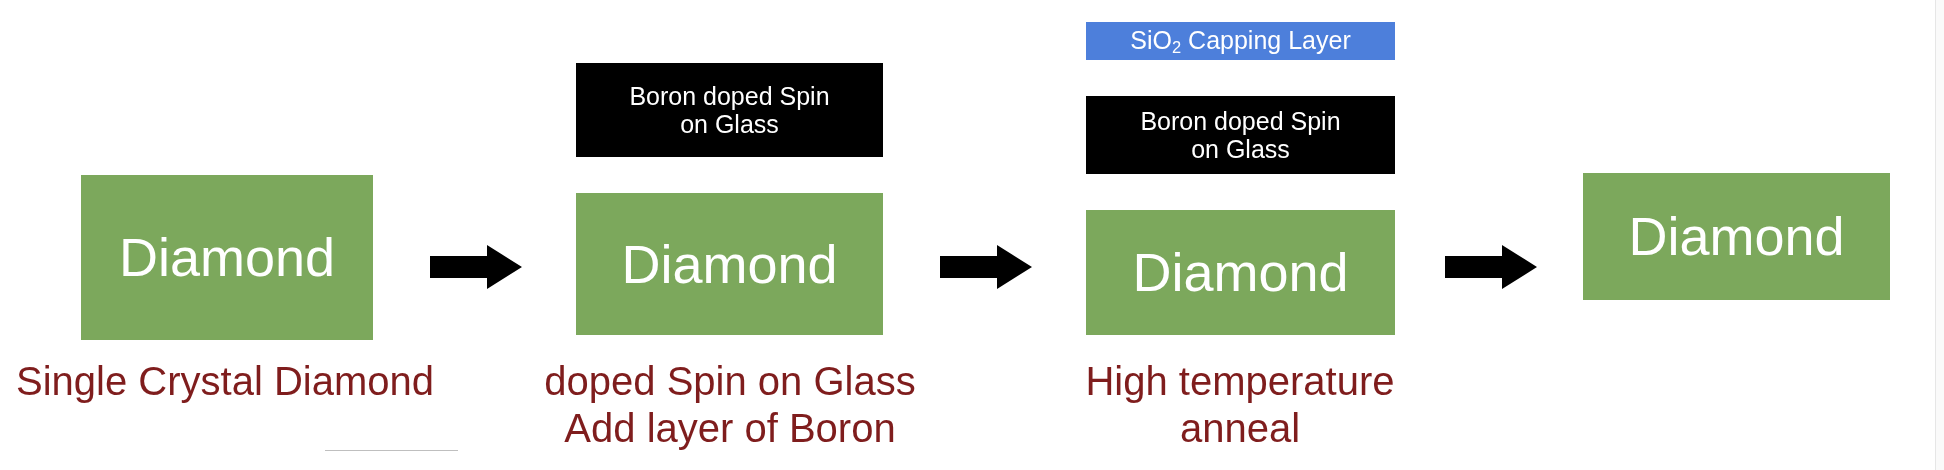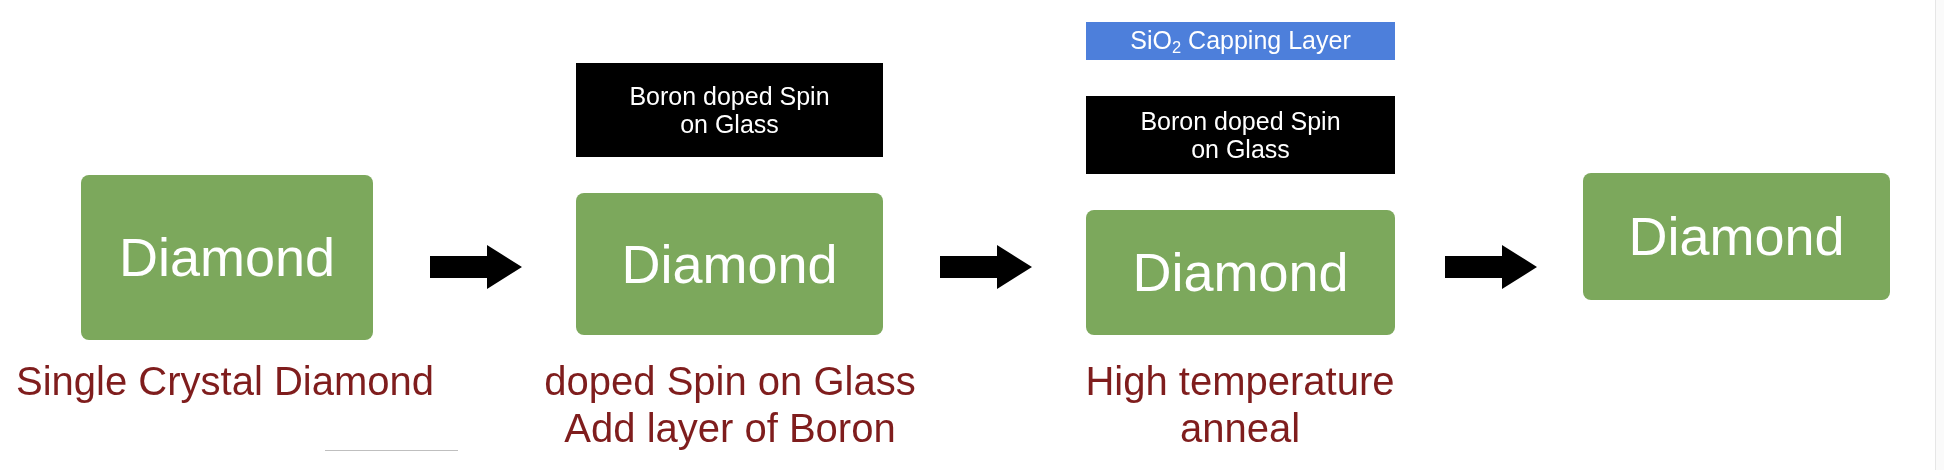--- a/index.html
+++ b/index.html
@@ -44,21 +44,20 @@
     align-items: center;
     justify-content: center;
     text-align: center;
     color: #ffffff;
     line-height: 1.12;
   }
   .layer-substrate {
     background: #7CA85C;
     font-size: 54px;
     font-weight: 400;
-    border-radius: 8px;
   }
   .layer-sog {
     background: #000000;
     font-size: 25px;
     font-weight: 400;
     padding: 2px 6px;
   }
   .layer-cap {
     background: #4D7FDB;
     font-size: 25px;

